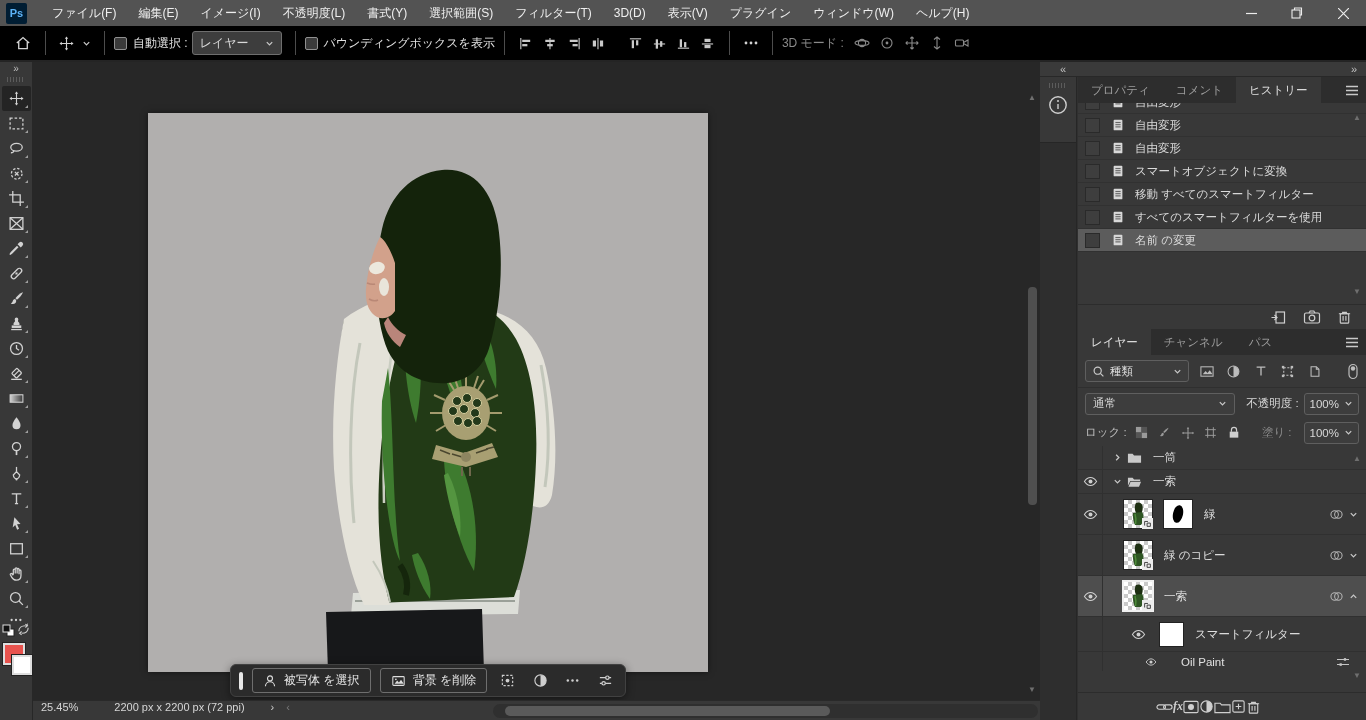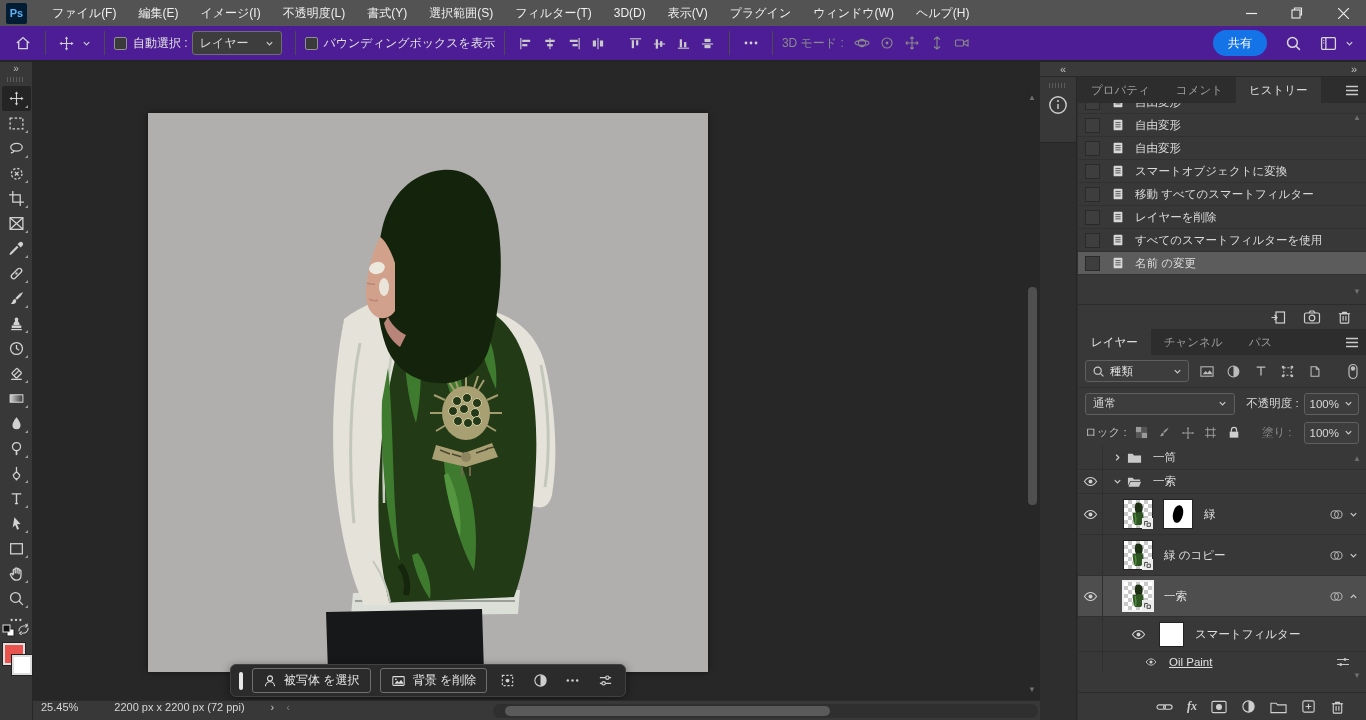--- a/index.html
+++ b/index.html
@@ -11,21 +11,21 @@
 
 #titlebar{position:absolute;left:0;top:0;width:1366px;height:26px;background:#535353;display:flex;align-items:center}
 #ps-logo{width:21px;height:21px;margin-left:6px;background:#001d33;color:#5cb3f8;font-size:11px;font-weight:bold;
   display:flex;align-items:center;justify-content:center;border-radius:2px}
 #menubar{display:flex;margin-left:14px;font-size:12px;color:#efefef;height:26px}
 .menu-item{padding:0 11px;line-height:26px;white-space:nowrap}
 #winbtns{margin-left:auto;display:flex}
 .winbtn{width:46px;height:26px;display:flex;align-items:center;justify-content:center}
 
 
-#optionsbar{position:absolute;left:0;top:26px;width:1366px;height:36px;background:#4c1d95;border-bottom:2px solid #242424;
+#optionsbar{position:absolute;left:0;top:26px;width:1366px;height:36px;background:#000000;border-bottom:2px solid #242424;
   display:flex;align-items:center;padding-left:10px;font-size:12px}
 .osep{width:1px;height:24px;background:#4c4c4c;margin:0 9px;flex:none}
 .obtn{display:flex;align-items:center;justify-content:center;padding:0 4px;flex:none}
 .checkbox{width:13px;height:13px;border:1px solid #909090;background:#3a3a3a;border-radius:2px;margin-right:6px;flex:none}
 .olabel{color:#e2e2e2;white-space:nowrap}
 .dim{color:#8a8a8a}
 .dropdown{height:24px;background:#3d3d3d;border:1px solid #6e6e6e;border-radius:3px;display:flex;align-items:center;
   padding:0 7px;margin:0 4px;white-space:nowrap}
 .dropdown .dd-gap{width:16px}
 .alicon{width:24px;height:24px;display:flex;align-items:center;justify-content:center;flex:none}
@@ -123,21 +123,21 @@
 .lthumb.sel{outline:2px solid #f0f0f0}
 .lmask{position:relative;width:28px;height:28px;margin-left:12px;background:#fff;flex:none;outline:1px solid #222}
 .llabel{margin-left:12px;font-size:11.5px;color:#e0e0e0;white-space:nowrap}
 .rowright{position:absolute;right:8px;display:flex;align-items:center;gap:5px}
 .checker{background-color:#fff;background-image:
   linear-gradient(45deg,#c9c9c9 25%,transparent 25%,transparent 75%,#c9c9c9 75%),
   linear-gradient(45deg,#c9c9c9 25%,transparent 25%,transparent 75%,#c9c9c9 75%);
   background-size:8px 8px;background-position:0 0,4px 4px}
 .sobadge{position:absolute;right:-1px;bottom:-1px;width:11px;height:11px;background:#ececec;display:flex;align-items:center;justify-content:center}
 .sfthumb{width:23px;height:23px;background:#fff;margin-left:14px;outline:1px solid #222;flex:none}
-#lfooter{height:28px;border-top:1px solid #2c2c2c;display:flex;align-items:center;gap:14px;padding-left:78px}
+#lfooter{height:28px;border-top:1px solid #2c2c2c;display:flex;align-items:center;padding-left:78px}
 .fx{font-style:italic;font-weight:bold;font-size:12px;color:#cfcfcf;font-family:"Liberation Serif","DejaVu Serif",serif}
 </style>
 </head>
 <body>
 
 <div id="app">
 
   <div id="titlebar">
     <div id="ps-logo">Ps</div>
     <div id="menubar">
@@ -299,40 +299,20 @@
             <path d="M8 2v12M5 4.5 8 2l3 2.5M5 11.5 8 14l3-2.5"></path>
           </svg>
         </span>
         <span class="icon3d">
           <svg viewBox="0 0 16 16" width="16" height="16" fill="none" stroke="#8a8a8a" stroke-width="1.1">
             <rect x="1.5" y="5" width="8" height="6" rx="1"></rect>
             <path d="M9.5 7.5 14 5v6l-4.5-2.5"></path>
           </svg>
         </span>
       </span>
-    <div id="oright">
-      <div id="share-btn">共有</div>
-      <span class="obtn" style="margin-left:14px">
-        <svg width="17" height="17" viewBox="0 0 16 16" fill="none" stroke="#d8d8d8" stroke-width="1.4">
-        <circle cx="7" cy="7" r="4.6"></circle>
-            <path d="M10.5 10.5 14 14"></path>
-          </svg>
-        </span>
-      <span class="obtn" style="margin-left:10px">
-        <svg width="17" height="17" viewBox="0 0 16 16" fill="none" stroke="#d8d8d8" stroke-width="1.2">
-        <rect x="1.5" y="2.5" width="13" height="11" rx="1"></rect>
-            <path d="M5.5 2.5v11M3.5 5h.01M3.5 7.5h.01" stroke-linecap="round"></path>
-          </svg>
-        </span>
-      <span class="obtn" id="ws-chev">
-          <svg width="9" height="9" viewBox="0 0 10 10" fill="none" stroke="#c8c8c8" stroke-width="1.4">
-            <path d="M2 3.5l3 3 3-3"></path>
-          </svg>
-        </span>
-    </div>
   </div>
 
   <div id="toolcol">
     <div id="tool-expand">»</div>
     <div class="grip"></div>
     <div id="tools-list" style="display:flex;flex-direction:column;align-items:center">
         <div class="tool selected">
           <svg viewBox="0 0 16 16" width="15" height="15" fill="none" stroke="#d2d2d2" stroke-width="1.2">
             <path d="M8 1.5v13M1.5 8h13"></path>
             <path d="M8 .5 6.2 3h3.6zM8 15.5 6.2 13h3.6zM.5 8 3 6.2v3.6zM15.5 8 13 6.2v3.6z" fill="#d2d2d2" stroke="none"></path>
@@ -705,32 +685,20 @@
           <div class="hrow">
     <span class="hcheck"></span>
     <span class="hicon">
               <svg viewBox="0 0 16 16" width="14" height="14">
                 <rect x="3" y="2" width="10" height="12" rx="1" fill="#d8d8d8"></rect>
                 <rect x="5" y="4.5" width="6" height="1.3" fill="#666"></rect>
                 <rect x="5" y="7" width="6" height="1.3" fill="#666"></rect>
                 <rect x="5" y="9.5" width="6" height="1.3" fill="#666"></rect>
               </svg>
             </span>
-    <span class="hlabel">レイヤーを削除</span>
-  </div>
-          <div class="hrow">
-    <span class="hcheck"></span>
-    <span class="hicon">
-              <svg viewBox="0 0 16 16" width="14" height="14">
-                <rect x="3" y="2" width="10" height="12" rx="1" fill="#d8d8d8"></rect>
-                <rect x="5" y="4.5" width="6" height="1.3" fill="#666"></rect>
-                <rect x="5" y="7" width="6" height="1.3" fill="#666"></rect>
-                <rect x="5" y="9.5" width="6" height="1.3" fill="#666"></rect>
-              </svg>
-            </span>
     <span class="hlabel">すべてのスマートフィルターを使用</span>
   </div>
           <div class="hrow selected">
     <span class="hcheck"></span>
     <span class="hicon">
               <svg viewBox="0 0 16 16" width="14" height="14">
                 <rect x="3" y="2" width="10" height="12" rx="1" fill="#d8d8d8"></rect>
                 <rect x="5" y="4.5" width="6" height="1.3" fill="#666"></rect>
                 <rect x="5" y="7" width="6" height="1.3" fill="#666"></rect>
                 <rect x="5" y="9.5" width="6" height="1.3" fill="#666"></rect>
@@ -1040,21 +1008,21 @@
             <span class="llabel">スマートフィルター</span>
           </div>
           <div class="lrow" style="height: 19px; border-bottom: none;">
             <span class="eyewell"></span>
             <span style="margin-left: 42px;">
               <svg viewBox="0 0 16 16" width="12" height="12">
                 <path d="M1.5 8C3.5 5 6 3.8 8 3.8S12.5 5 14.5 8C12.5 11 10 12.2 8 12.2S3.5 11 1.5 8Z" fill="none" stroke="#cfcfcf" stroke-width="1.2"></path>
                 <circle cx="8" cy="8" r="2.1" fill="#cfcfcf"></circle>
               </svg>
             </span>
-            <span class="llabel" style="margin-left: 12px; text-decoration: underline;">Oil Paint</span>
+            <span class="llabel" style="margin-left: 24px;">Oil Paint</span>
             <span class="rowright" style="right: 16px;">
               <span>
                 <svg width="14" height="12" viewBox="0 0 16 14" stroke="#c5c5c5" stroke-width="1.2" fill="#c5c5c5">
                   <path d="M1 4h14M1 10h14" fill="none"></path>
                   <rect x="9" y="2.5" width="2.6" height="3" stroke="none"></rect>
                   <rect x="4" y="8.5" width="2.6" height="3" stroke="none"></rect>
                 </svg>
               </span>
             </span>
           </div>

